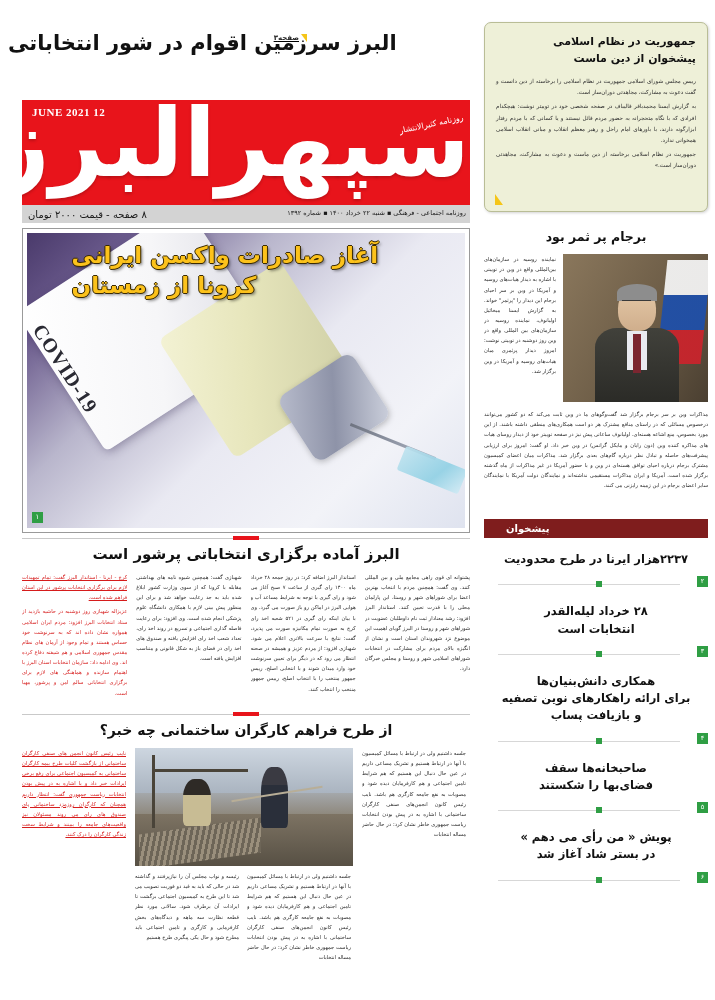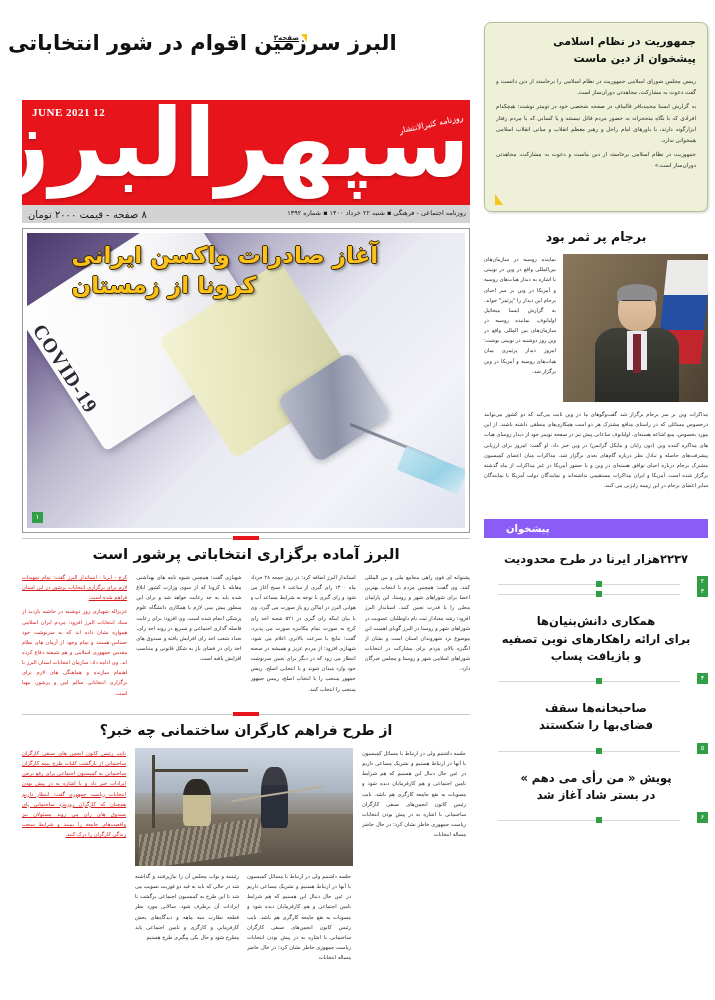--- a/index.html
+++ b/index.html
@@ -250,21 +250,21 @@
            background:#7b2630; }
   .art3-foot {
     margin-top: 5px; font-size: 5.2px; line-height: 1.95; color:#2b2b2b;
     text-align: justify; direction: rtl; height: 96px; overflow: hidden;
   }
   .art3-foot p { margin-bottom: 4px; }
 
   
   .digest { margin-top: 14px; width: 224px; }
   .digest-head {
-    width: 224px; height: 19px; background: #8b5cf6;
+    width: 224px; height: 19px; background: #7f1d1d;
     display: flex; align-items: center; justify-content: flex-end;
     padding-left: 22px;
   }
   .digest-head-label { color:#fff; font-size: 10px; font-weight: bold; direction: rtl; }
   .digest-item { position: relative; padding: 13px 6px 12px 6px; }
   .digest-text {
     text-align: center; direction: rtl;
     font-size: 11.5px; font-weight: bold; color: #111; line-height: 1.5;
   }
   .digest-rule { position: relative; height: 10px; }
@@ -428,20 +428,26 @@
         <div class="digest-text">
           <div>۲۲۳۷هزار ایرنا در طرح محدودیت</div>
         </div>
       </div>
       <div class="digest-rule">
         <span class="digest-rule-line"></span>
         <span class="digest-rule-dot"></span>
         <span class="digest-num">۲</span>
       </div>
 
+      <div class="digest-item">
+        <div class="digest-text">
+          <div>۲۸ خرداد لیله‌القدر</div>
+          <div>انتخابات است</div>
+        </div>
+      </div>
       <div class="digest-rule">
         <span class="digest-rule-line"></span>
         <span class="digest-rule-dot"></span>
         <span class="digest-num">۳</span>
       </div>
 
       <div class="digest-item">
         <div class="digest-text">
           <div>همکاری دانش‌بنیان‌ها</div>
           <div>برای ارائه راهکارهای نوین تصفیه</div>

